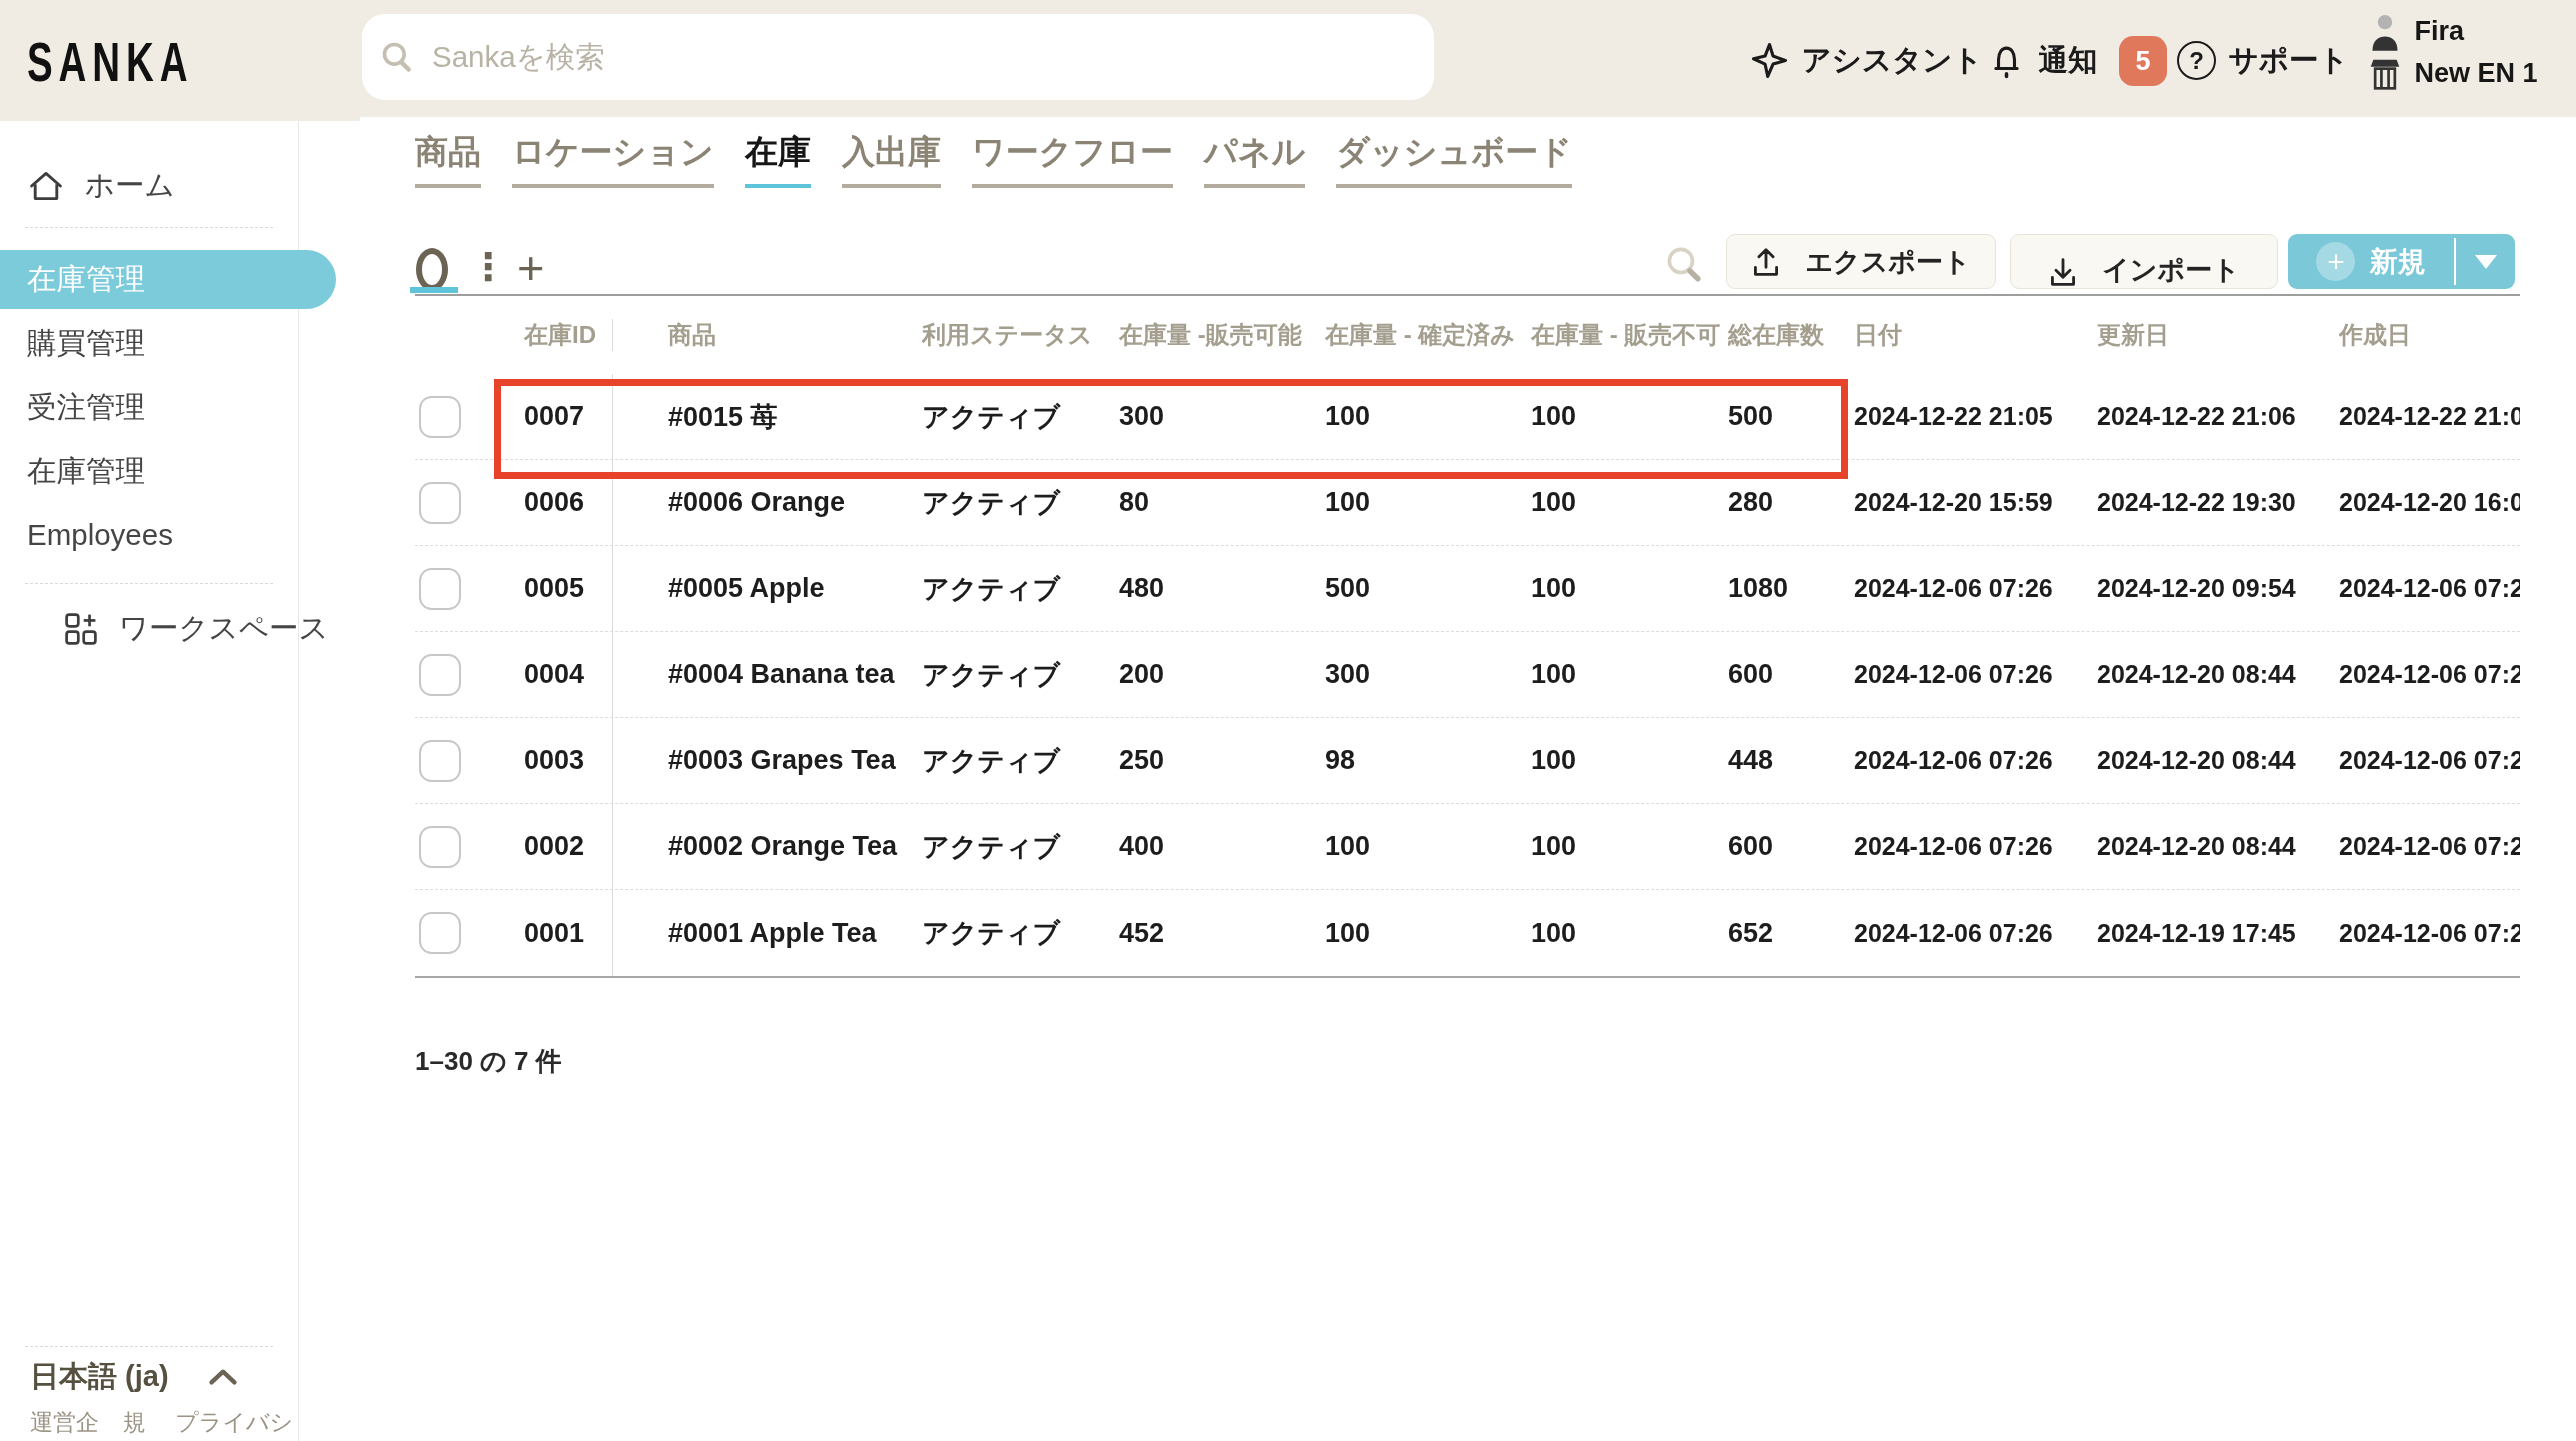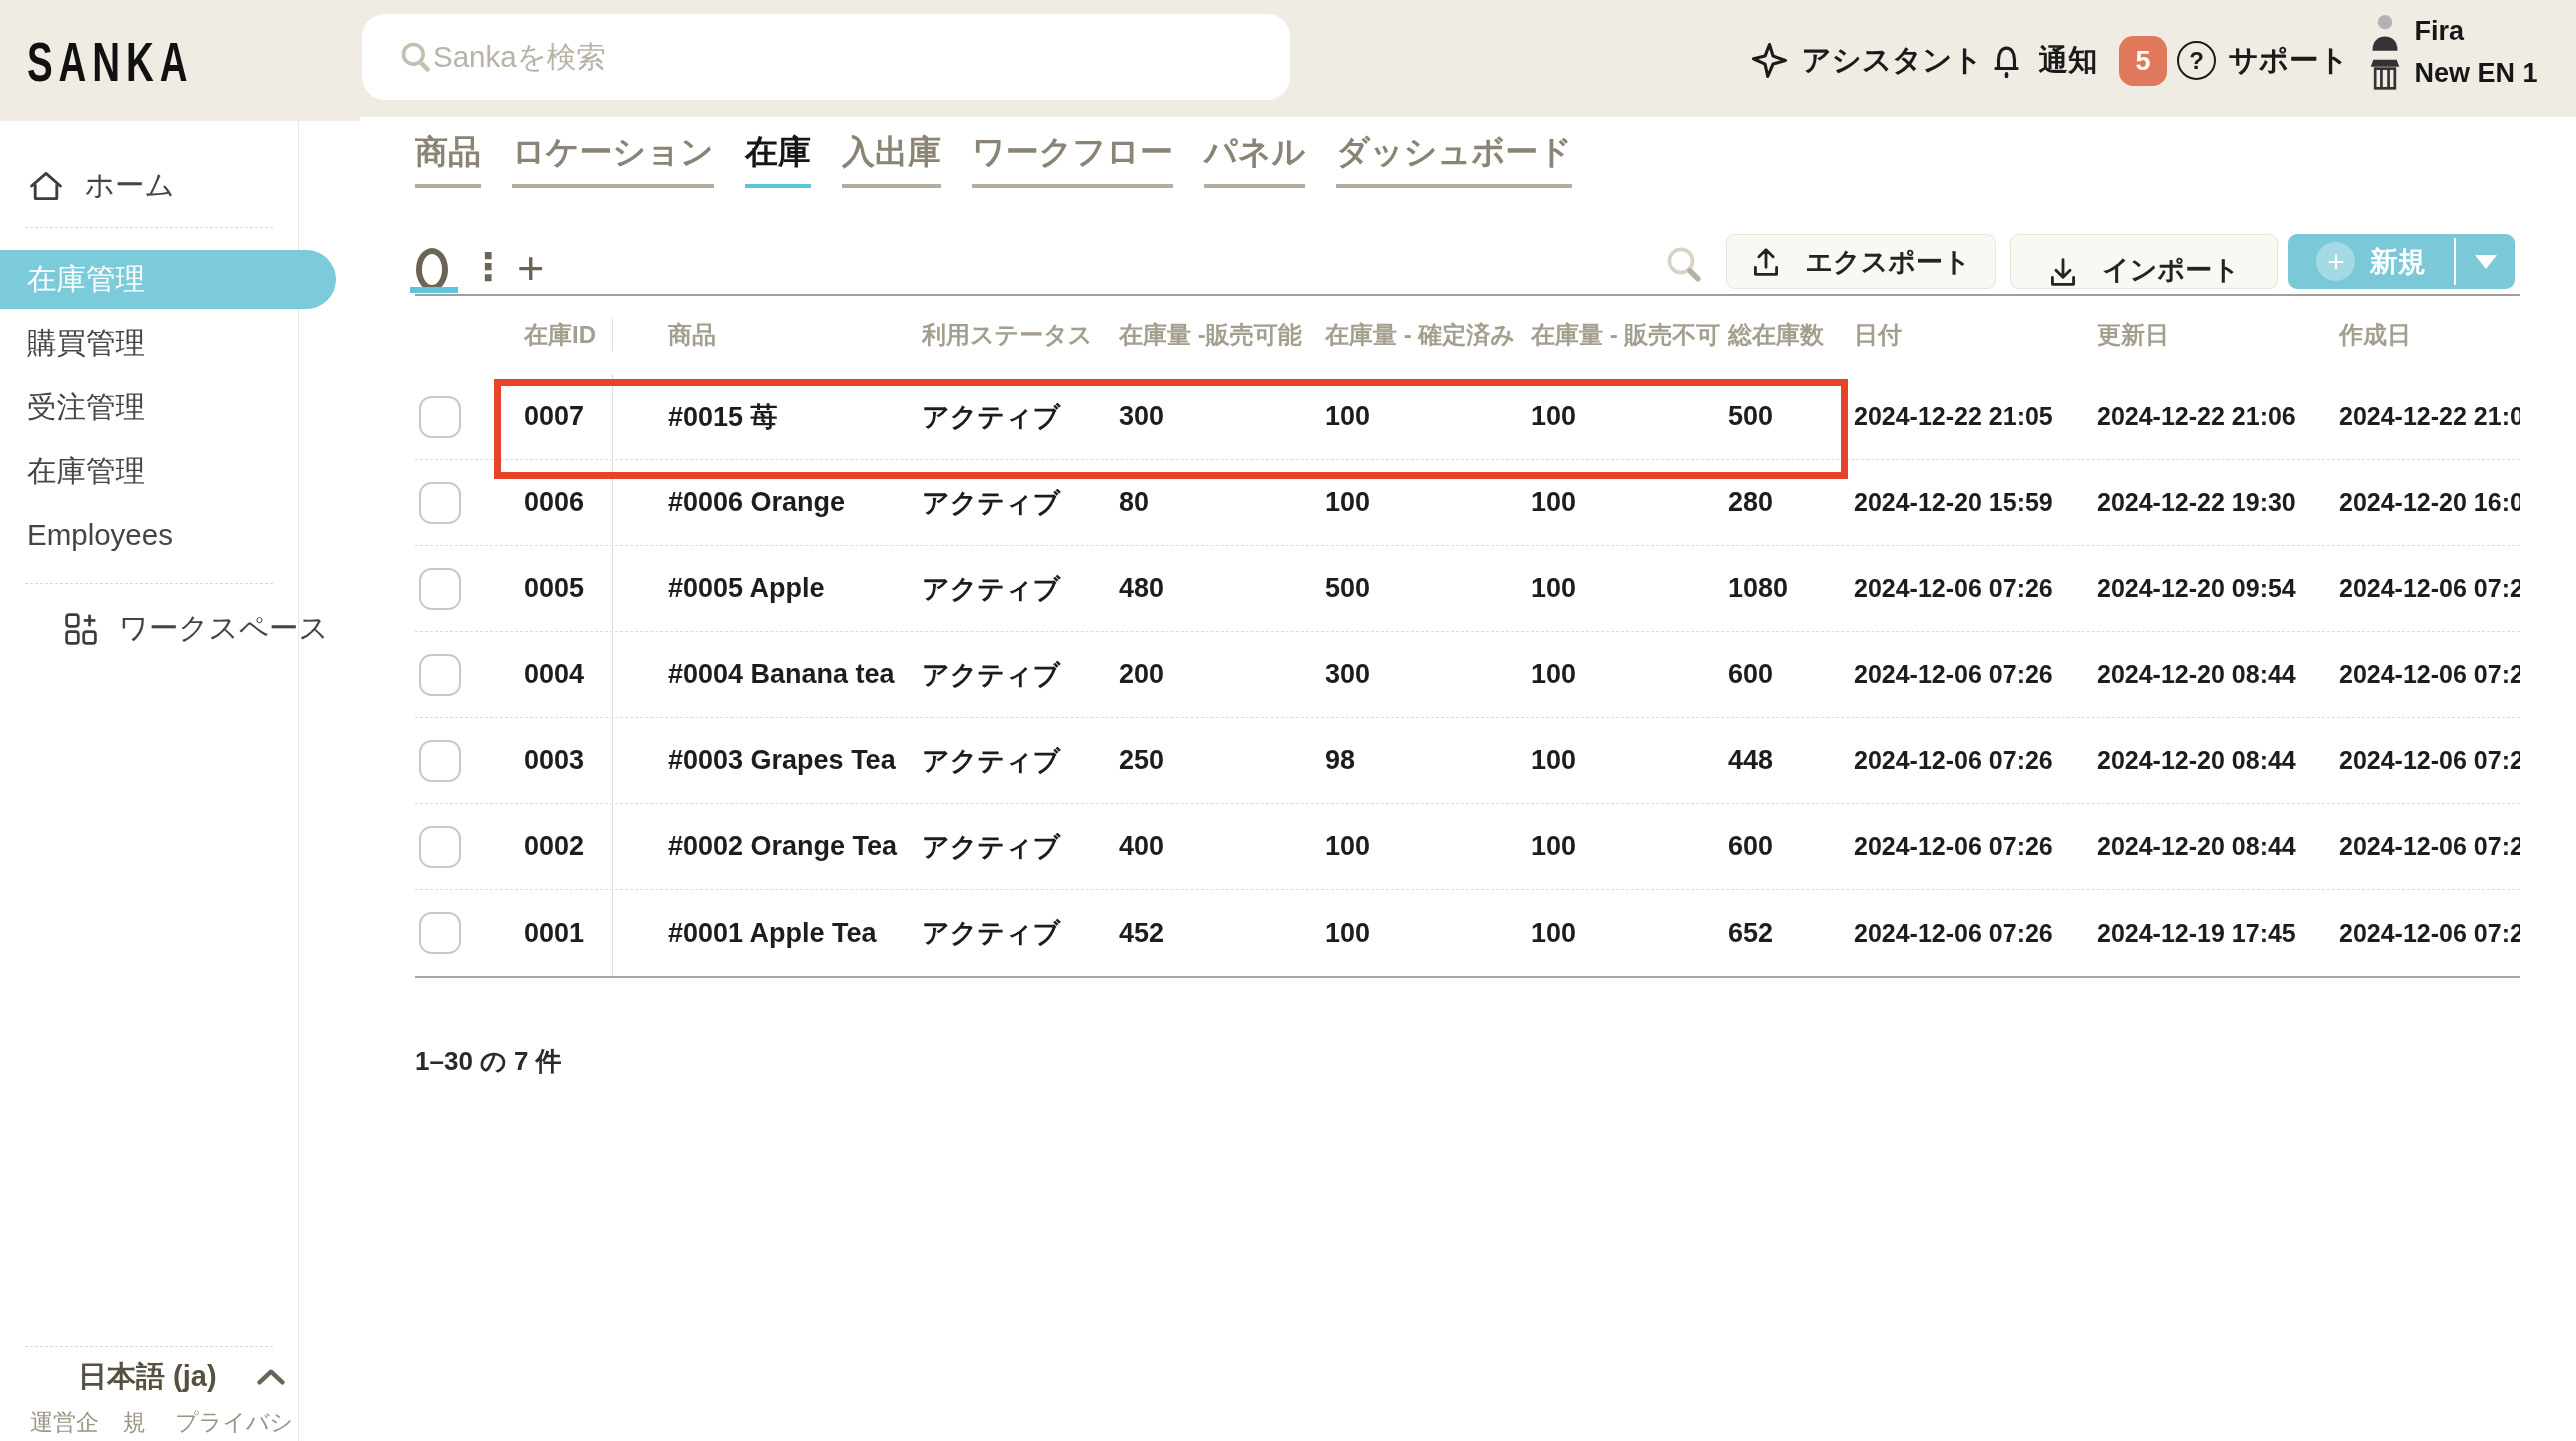--- a/index.html
+++ b/index.html
@@ -4,22 +4,22 @@
 <style>
   * { margin:0; padding:0; box-sizing:border-box; }
   html,body { width:2576px; height:1442px; background:#fff;
     font-family:"Liberation Sans","DejaVu Sans",sans-serif; color:#1d1d1d; }
   .app { position:relative; width:2576px; height:1442px; overflow:hidden; background:#fff; }
 
   
   .header { position:absolute; left:0; top:0; width:2576px; height:121px; background:#f1ece3; }
   .logo { position:absolute; left:27px; top:32px; font-size:52px; font-weight:800;
     letter-spacing:8px; color:#111; transform:scaleX(.74) scaleY(1.08); transform-origin:left center; white-space:nowrap; }
-  .search { position:absolute; left:362px; top:14.3px; width:928px; height:86px; background:#fff;
-    border-radius:23px; display:flex; align-items:center; padding-left:37px; }
+  .search { position:absolute; left:362px; top:14.3px; width:1072px; height:86px; background:#fff;
+    border-radius:23px; display:flex; align-items:center; padding-left:18px; gap:18px; }
   .search svg { flex:0 0 auto; }
   .search input { border:none; outline:none; background:transparent; font-size:29.5px;
     font-family:inherit; color:#3a3a3a; width:894px; }
   .search input::placeholder { color:#b9b3a6; }
   .hitem { position:absolute; top:0; height:121px; display:flex; align-items:center; gap:12.5px;
     font-size:29.5px; font-weight:700; color:#1b1b1b; }
   .hitem-assistant { left:1750px; }
   .hitem-notif { left:1987px; }
   .hitem-support { left:2177px; }
   .badge { display:inline-block; margin-left:9px; min-width:48px; height:50px; border-radius:14.3px;
@@ -35,21 +35,21 @@
   .snav { position:absolute; left:0; display:flex; align-items:center; height:57px; width:100%;
     padding-left:27px; gap:19.7px; font-size:29.5px; color:#454545; font-weight:400; cursor:default; }
   .snav-home { top:36px; }
   .sdivider { position:absolute; left:25px; right:25px; border-top:1.8px dashed #d9d9d9; }
   .sdiv-1 { top:106px; } .sdiv-2 { top:462px; } .sdiv-3 { top:1225px; }
   .snav-active { top:129px; height:59px; width:336px; background:#7bcbdb; color:#fff;
     border-radius:0 30px 30px 0; font-weight:400; }
   .snav-2 { top:194px; } .snav-3 { top:258px; } .snav-4 { top:322px; } .snav-5 { top:385px; }
   .snav-ws { top:479px;margin-left:36px; }
   .lang { position:absolute; left:30px; top:1236px; display:flex; align-items:center; gap:39px;
-    font-size:29px; font-weight:700; color:#55503f;margin-left:48px; }
+    font-size:29px; font-weight:700; color:#55503f; }
   .slinks { position:absolute; left:30px; top:1286px; display:flex; gap:12.5px;
     font-size:23px; color:#9b9384; }
 
   
   .main { position:absolute; left:360px; top:117px; width:2216px; height:1030px; background:#fff; }
   .tabs { position:absolute; left:55px; top:12.5px; display:flex; gap:31px; }
   .tab { font-size:33px; font-weight:600; color:#8b8475; padding-bottom:9.8px;
     border-bottom:4.5px solid #b3ac9e; white-space:nowrap; cursor:default; }
   .tab.active { color:#161616; font-weight:800; border-bottom-color:#5ec4d9; }
 

